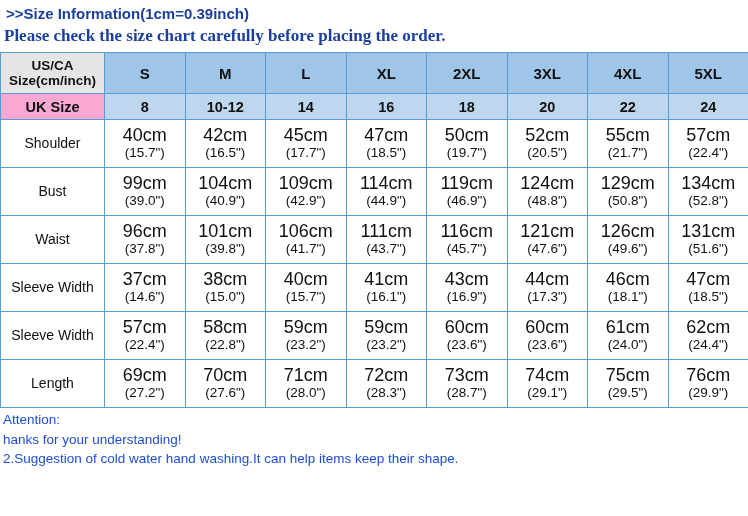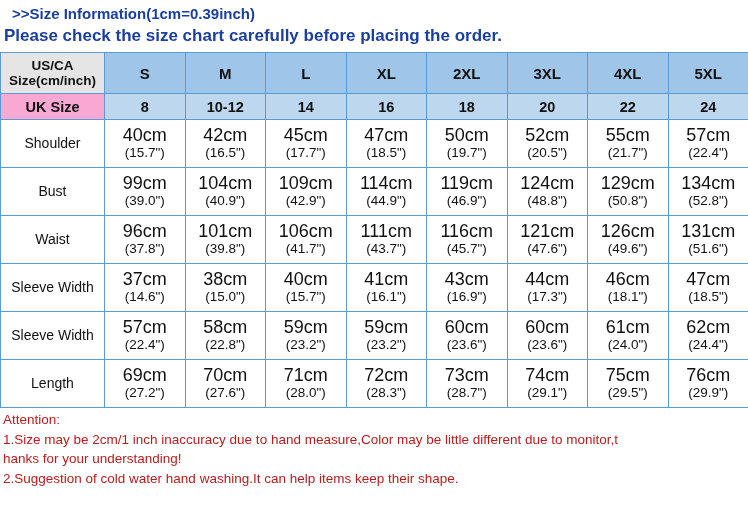--- a/index.html
+++ b/index.html
@@ -17,28 +17,29 @@
   .page {
     width: 748px;
     height: 516px;
     position: relative;
     box-sizing: border-box;
   }
   .header-line {
     font-size: 15px;
     font-weight: bold;
     color: #1a3f9e;
-    padding: 5px 4px 2px 12px;
+    padding: 5px 4px 2px 6px;
     letter-spacing: 0px;
   }
   .subheader-line {
     font-size: 17px;
     font-weight: bold;
     color: #1a3f9e;
     padding: 2px 4px 6px 4px;
+    font-family: Liberation Serif, serif;
   }
   table.size-table {
     border-collapse: collapse;
     width: 748px;
     table-layout: fixed;
   }
   table.size-table td {
     border: 1px solid #5b9bd5;
     text-align: center;
     vertical-align: middle;
@@ -84,21 +85,21 @@
     font-size: 18px;
   }
   .inch {
     display: block;
     font-size: 13.5px;
   }
   .attention {
     padding: 2px 3px 0 3px;
     font-size: 13.5px;
     line-height: 19.5px;
-    color: #b91c1c;
+    color: #1d4ed8;
   }
   .attention div {
     white-space: nowrap;
   }
   col.c0 { width: 104px; }
   col.cx { width: 80.5px; }
 </style>
 </head>
 <body>
 
@@ -361,18 +362,17 @@
         <td>
             <span class="cm">76cm</span>
             <span class="inch">(29.9")</span>
           </td>
       </tr>
     </tbody>
   </table>
 
   <div class="attention">
     <div>Attention:</div>
-    <div>1.Size may be 2cm/1 inch inaccuracy due to hand measure,Color may be little different due to monitor,t</div>
     <div>hanks for your understanding!</div>
     <div>2.Suggestion of cold water hand washing.It can help items keep their shape.</div>
   </div>
 
 </div>
 
 </body></html>

